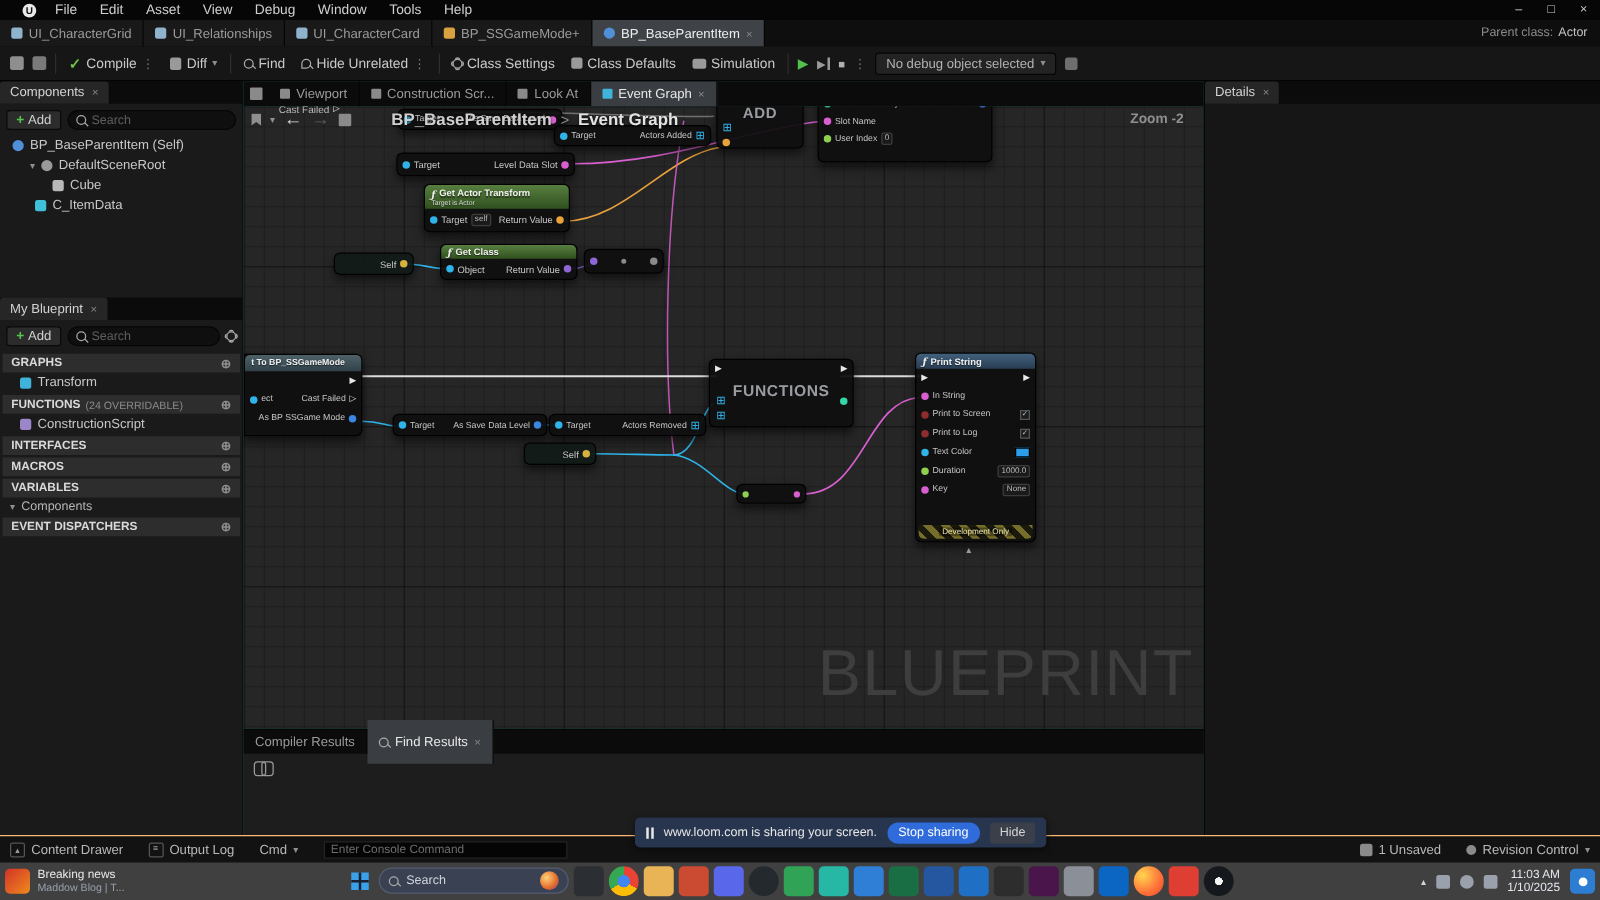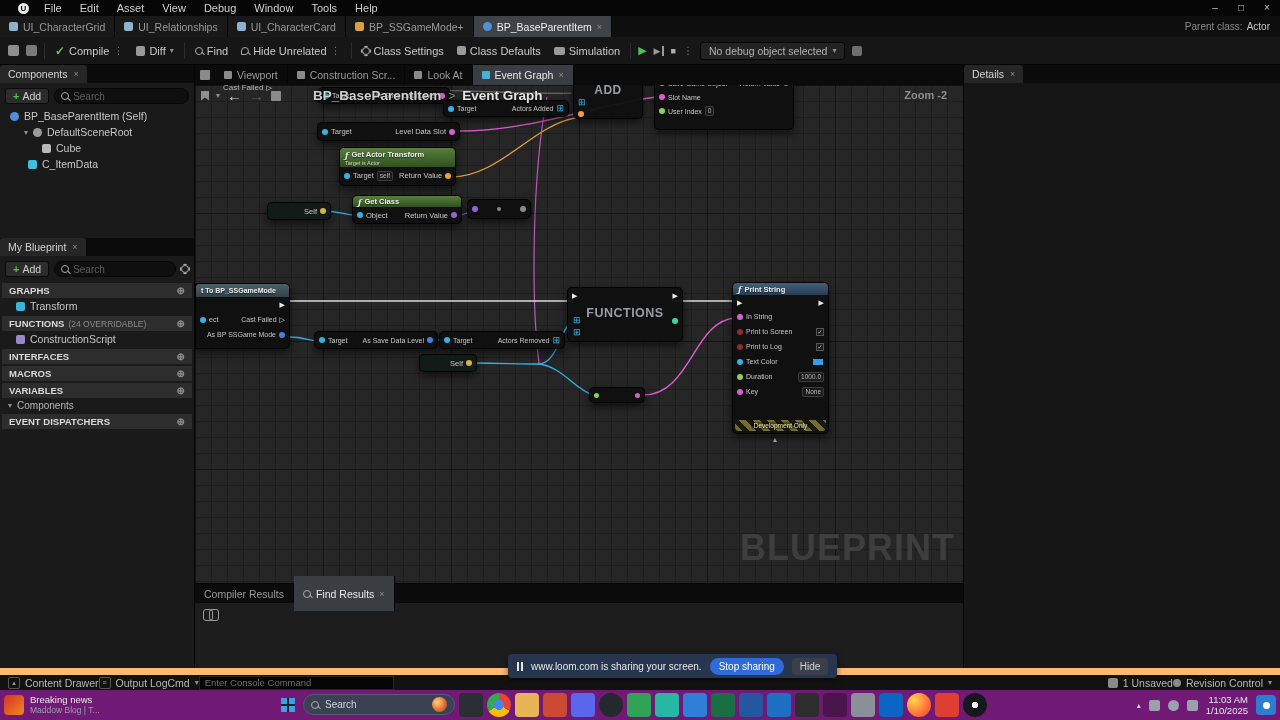--- a/index.html
+++ b/index.html
@@ -70,34 +70,34 @@
   .dev span{font-size:6.5px;color:#e9e3ab;background:rgba(0,0,0,.35);padding:0 3px;border-radius:2px}
   .bigtitle{font-weight:bold;color:#999da2;letter-spacing:.5px}
   
   .find-input{flex:1;display:flex;align-items:center;gap:5px;background:#0a0a0a;border:1px solid #2e2e2e;border-radius:3px;height:15px;padding:0 6px}
   .find-input input{background:none;border:none;outline:none;color:#c8c8c8;font-size:9.5px;width:100%}
   .find-input input::placeholder{color:#666}
   .binoc{width:16px;height:10px;position:relative;flex:none}
   .binoc::before,.binoc::after{content:"";position:absolute;top:0;width:8px;height:10px;border:1.5px solid #9a9a9a;border-radius:3px}
   .binoc::before{left:0}.binoc::after{right:0}
   
-  .status-bar{position:absolute;left:0;top:668px;width:1280px;height:22px;background:#121212;border-top:7px solid #fdba74;display:flex;align-items:center;padding:0 8px;gap:0;z-index:25}
+  .status-bar{position:absolute;left:0;top:668px;width:1280px;height:22px;background:#121212;border-top:1px solid #fdba74;display:flex;align-items:center;padding:0 8px;gap:20px;z-index:25}
   .sb-btn{display:flex;align-items:center;gap:5px;font-size:10.5px;color:#b8b8b8;white-space:nowrap}
   .sqico{width:12px;height:12px;border:1px solid #555;border-radius:2px;display:flex;align-items:center;justify-content:center;font-size:7px;color:#9a9a9a;flex:none}
   .console{width:195px;height:14px;background:#050505;border:1px solid #262626;display:flex;align-items:center;padding:0 5px}
   .console input{background:none;border:none;outline:none;color:#bbb;font-size:9.5px;width:100%}
   .console input::placeholder{color:#6e6e6e}
   
   .share{position:absolute;left:508px;top:654px;height:24px;background:#27354f;border-radius:4px;display:flex;align-items:center;gap:8px;padding:0 9px;z-index:40;box-shadow:0 2px 6px rgba(0,0,0,.5)}
   .pausebars{display:flex;gap:2px}
   .pausebars i{width:2px;height:9px;background:#e8e8e8;display:block}
   .stopbtn{background:#2f6bdb;color:#fff;font-size:10px;border-radius:11px;padding:3px 9px;white-space:nowrap}
   .hidebtn{background:#3a3f4a;color:#d5d5d5;font-size:10px;border-radius:3px;padding:3px 8px}
   
-  .taskbar{position:absolute;left:0;top:690px;width:1280px;height:30px;background:#701a75;z-index:50}
+  .taskbar{position:absolute;left:0;top:690px;width:1280px;height:30px;background:#404040;z-index:50}
   .ti{width:24px;height:24px;border-radius:4px;flex:none}
   .winlogo{width:14px;height:14px;background-color:#3aa0e8;background-image:linear-gradient(#1b2130 0 0),linear-gradient(#1b2130 0 0);background-size:2px 100%,100% 2px;background-position:center,center;background-repeat:no-repeat}
   .spill{position:absolute;left:303px;top:4px;width:152px;height:21px;border-radius:11px;background:#3a4153;border:1px solid #545c70;display:flex;align-items:center;gap:6px;padding:0 7px;font-size:10px;color:#cfd3da}
   .trayico{width:11px;height:11px;background:#9aa0ac;border-radius:2px;flex:none}
   .timeblock{text-align:right;font-size:9.5px;line-height:11px;color:#e2e6ee}
 </style>
 </head>
 <body>
 
 <div id="screen">
@@ -303,21 +303,21 @@
       </div>
       <div class="gtab active">
         <span class="gico" style="background:#3fb3d9"></span>
         <span>Event Graph</span>
         <span class="closex">×</span>
       </div>
     </div>
 
     <div id="canvas">
 
-      <div class="abs" style="right:8px;bottom:14px;font-size:36px;font-weight:bold;color:#3e3e3e;letter-spacing:1px;z-index:0">BLUEPRINT</div>
+      <div class="abs" style="right:8px;bottom:14px;font-size:52px;font-weight:normal;color:#3e3e3e;letter-spacing:1px;z-index:0">BLUEPRINT</div>
 
       <svg class="wires" width="768" height="498" viewBox="0 0 768 498">
         <g fill="none" stroke-linecap="round">
           <path d="M150,6 C240,2 330,10 376,8" stroke="#cfcfcf" stroke-width="1.2" opacity="0.45"></path>
           <path d="M263,46 C340,46 405,18 462,12" stroke="#d95fd0" stroke-width="1.3"></path>
           <path d="M256,92 C304,92 338,40 380,33" stroke="#e8a23b" stroke-width="1.3"></path>
           <path d="M352,12 C337,90 336,215 344,278" stroke="#d95fd0" stroke-width="1.2" opacity="0.85"></path>
           <path d="M128,126 C142,126 150,130 162,130" stroke="#2fb3e8" stroke-width="1.3"></path>
           <path d="M263,130 C270,130 272,127 278,127" stroke="#8f66d6" stroke-width="1.3"></path>
           <path d="M95,216 L378,216" stroke="#dcdcdc" stroke-width="1.6"></path>

